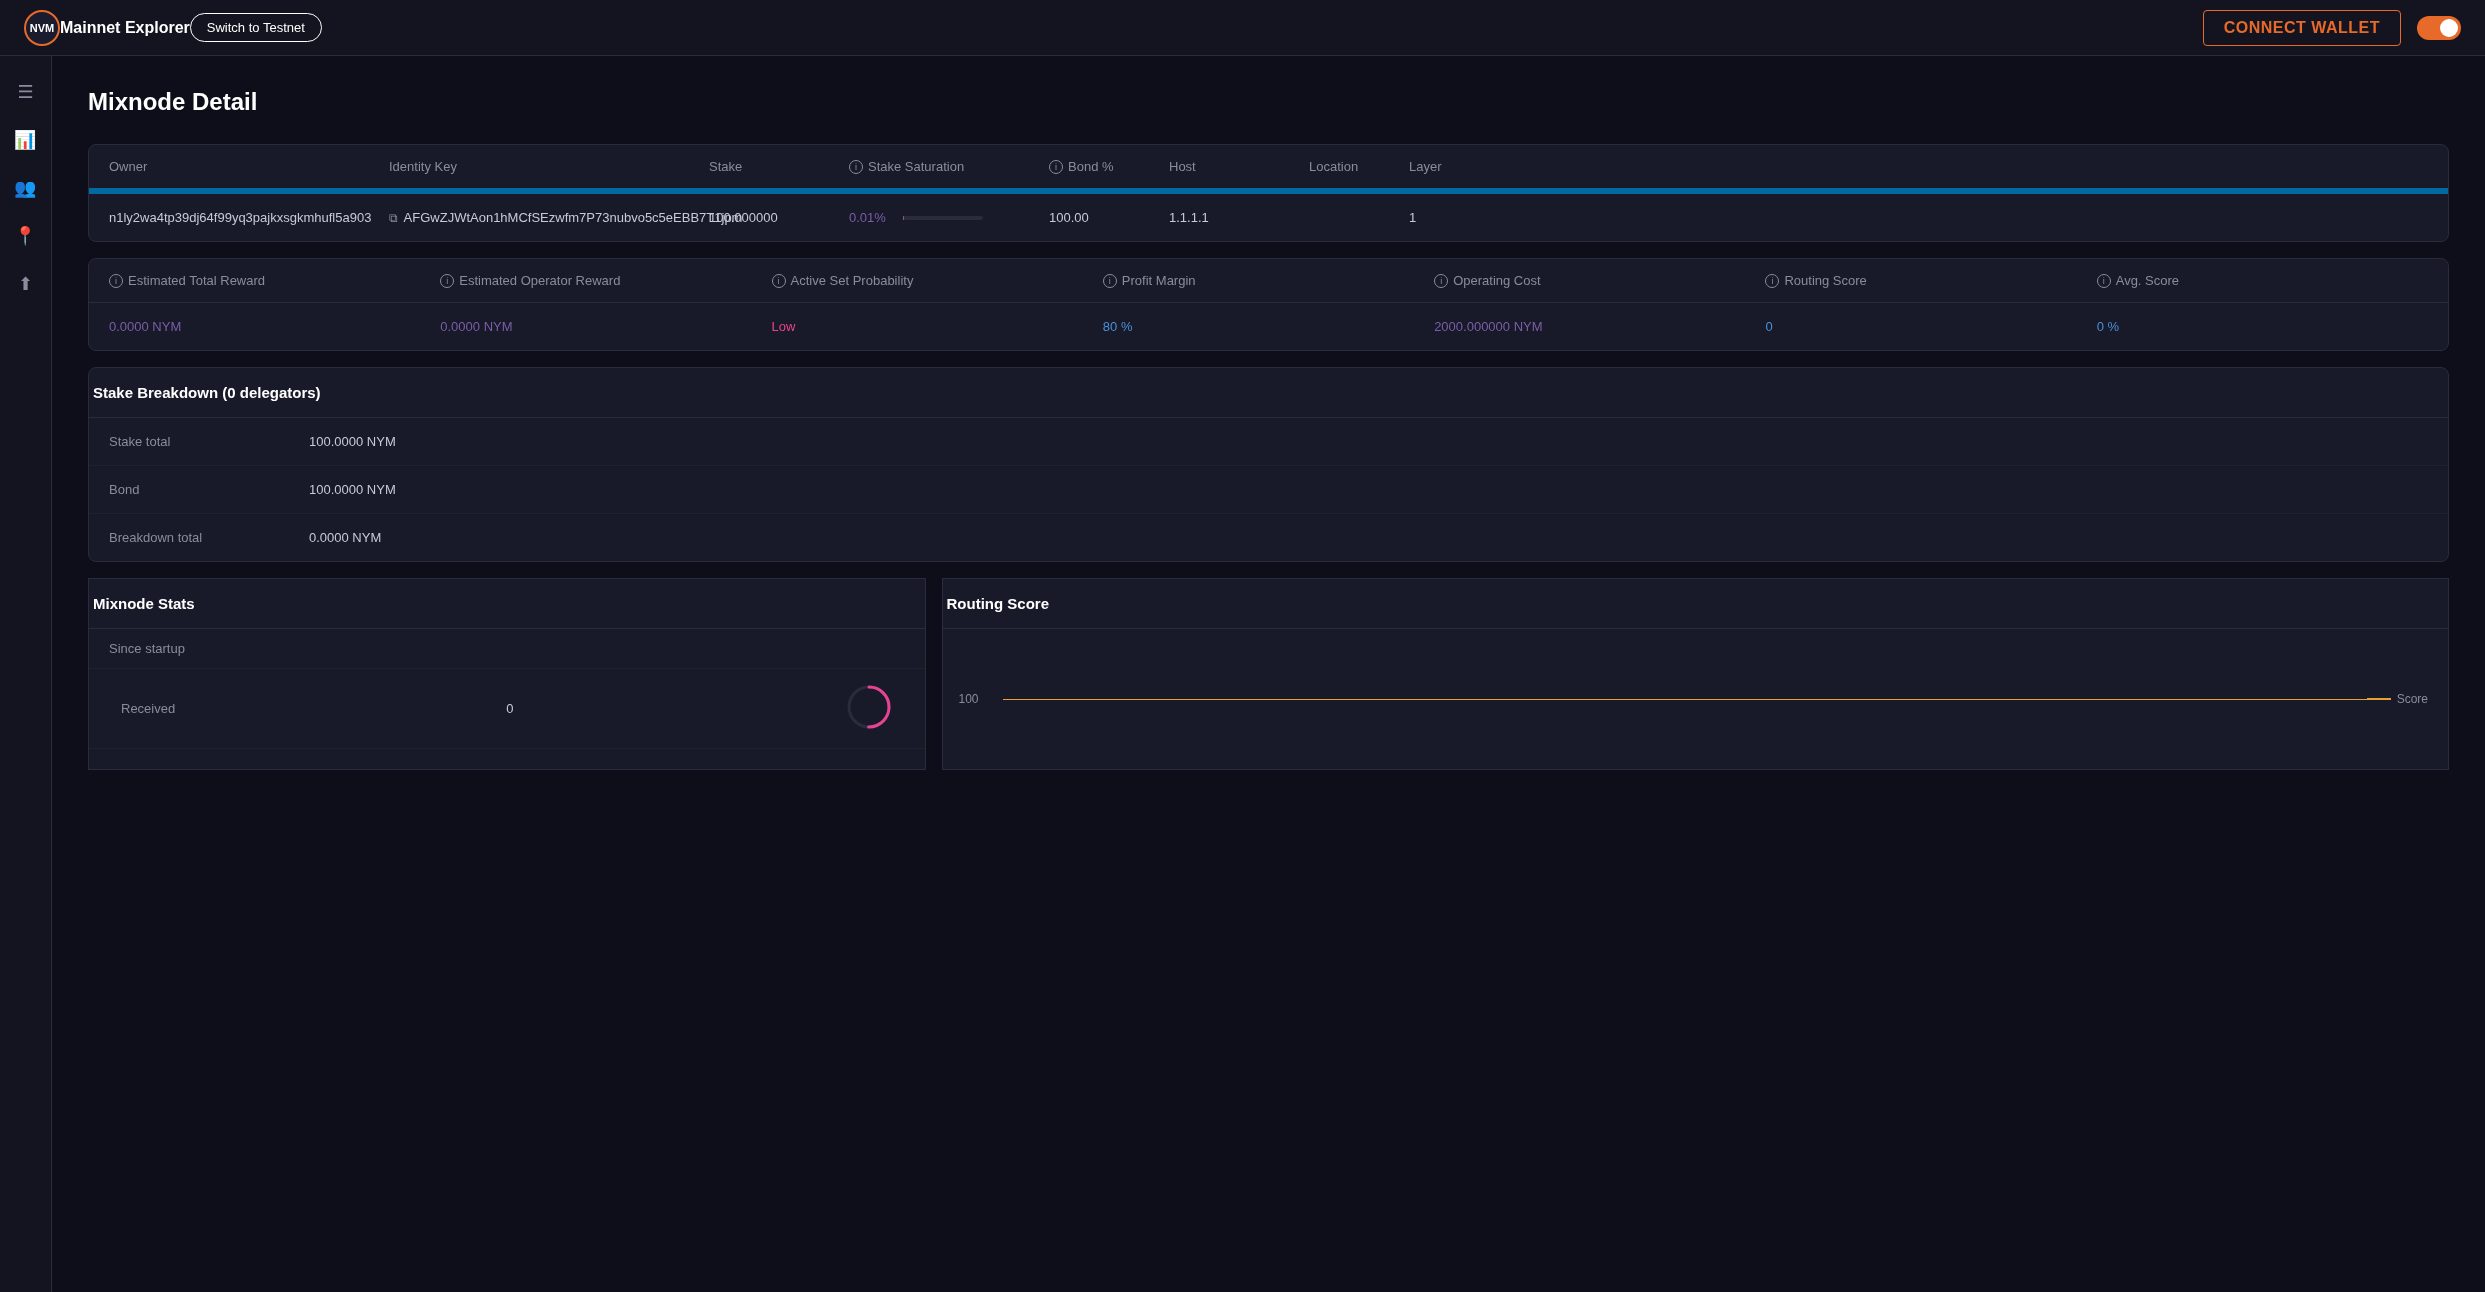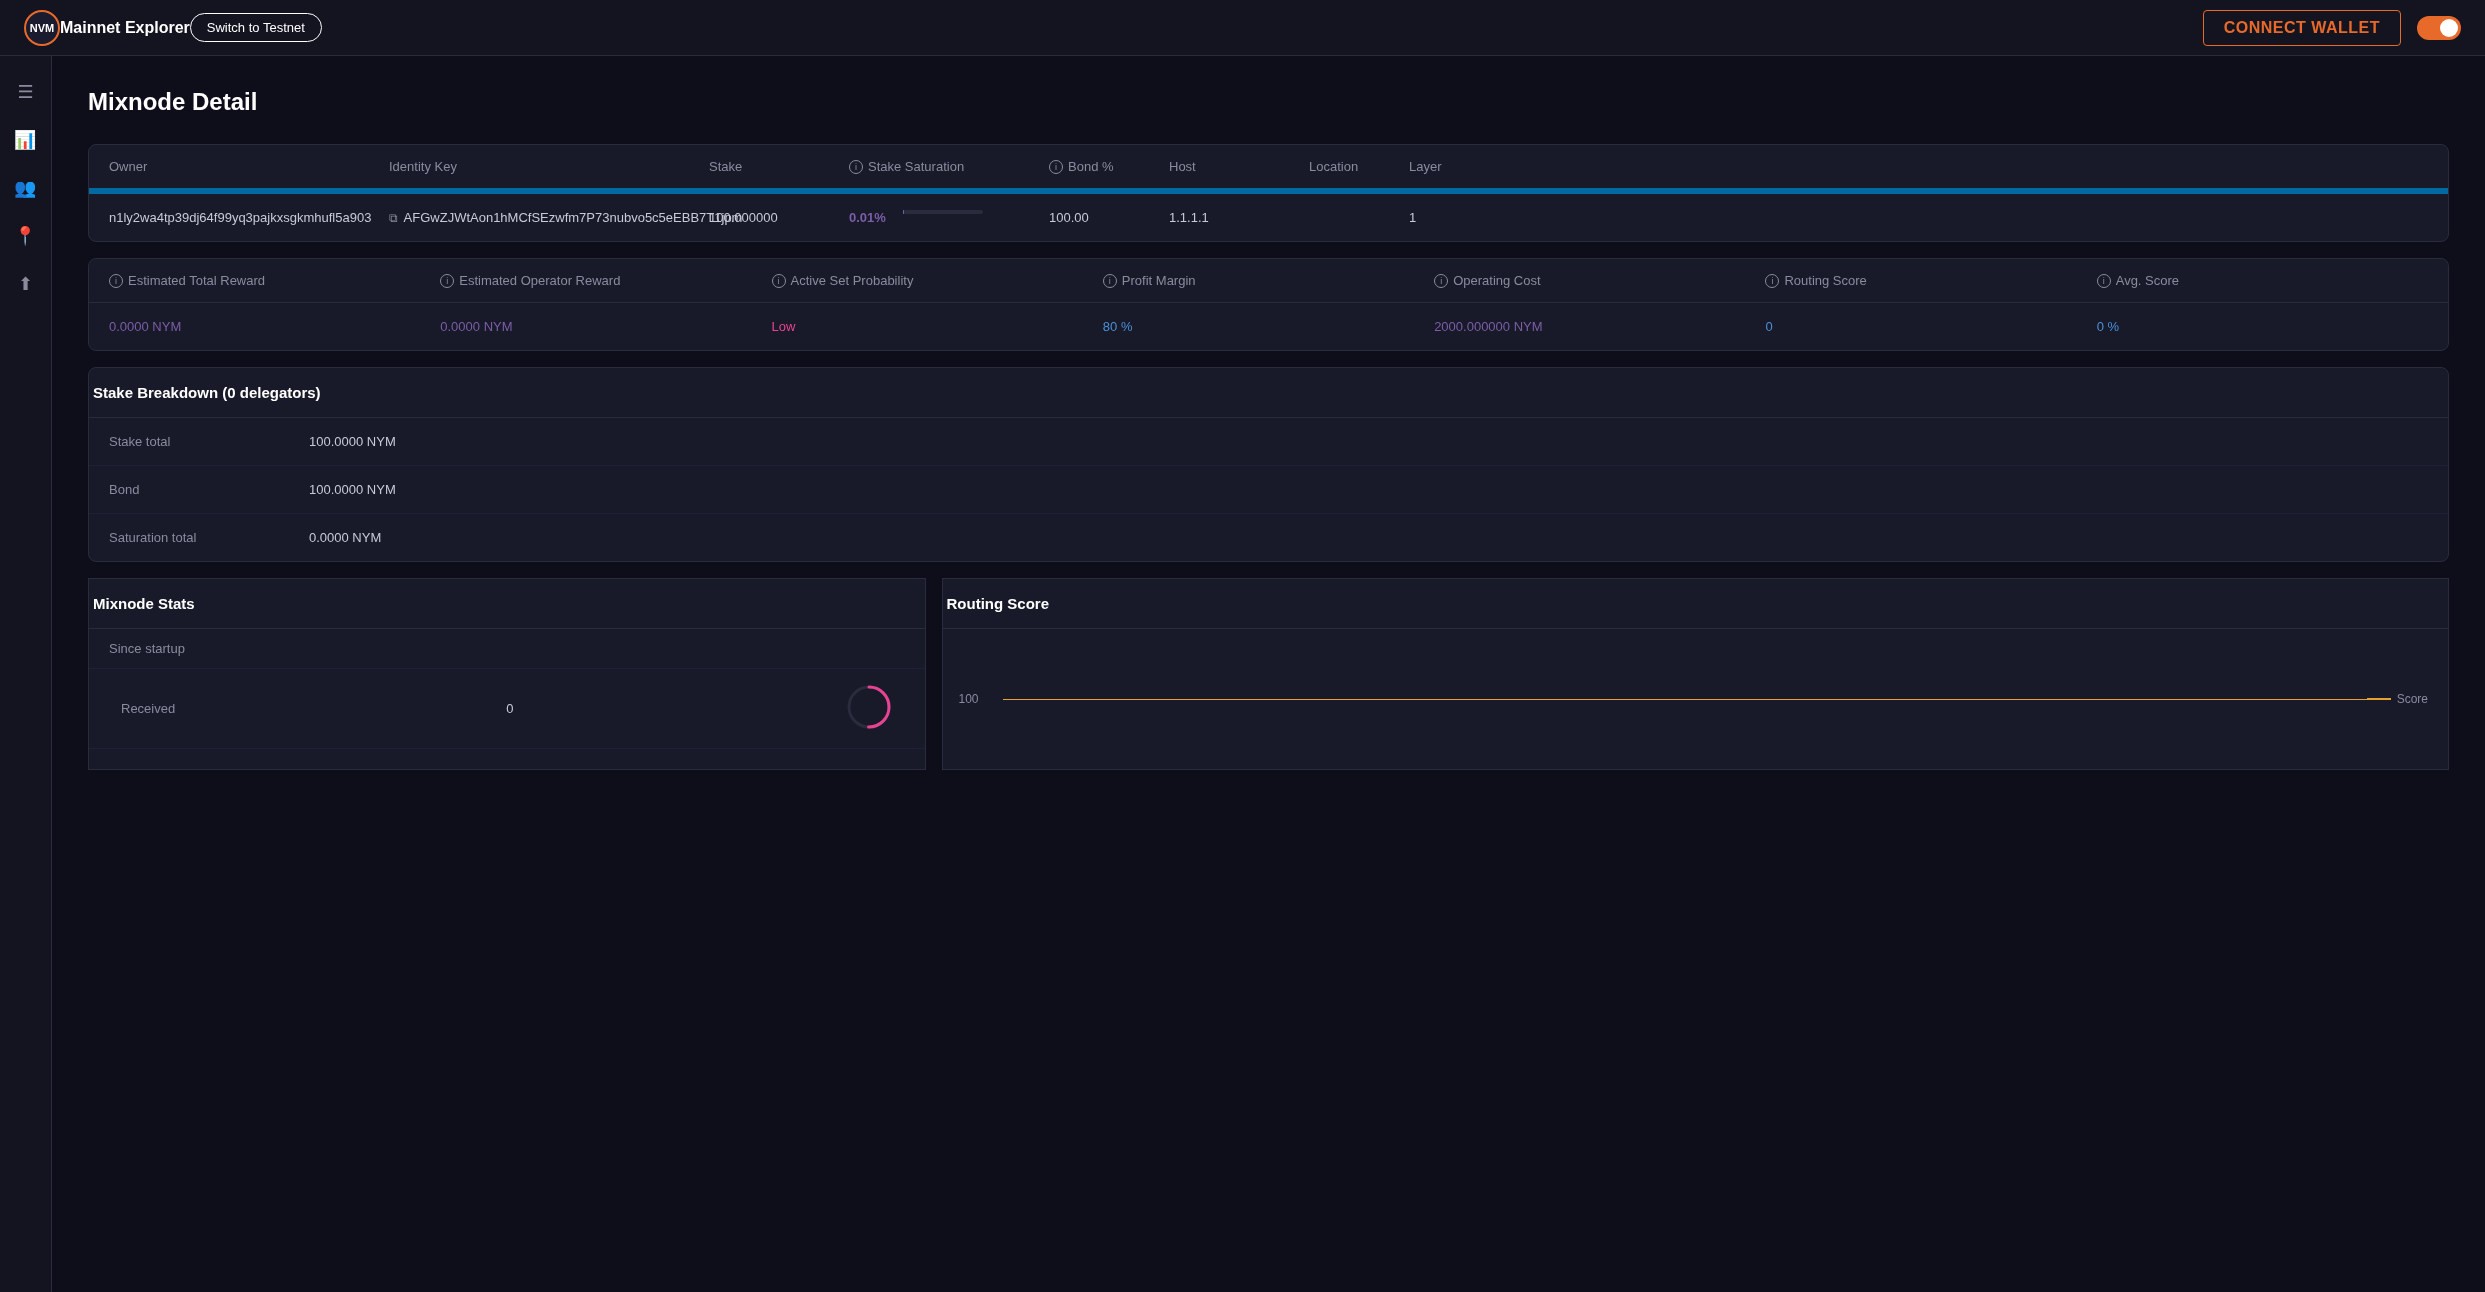--- a/index.html
+++ b/index.html
@@ -169,22 +169,22 @@
       color: #c8cad8;
       font-size: 13px;
     }
     .copy-icon {
       color: #8a8c9e;
       cursor: pointer;
       font-size: 12px;
     }
     .stake-saturation-cell {
       display: flex;
+      align-items: center;
       gap: 17px;
-      font-weight: bold;
     }
     .saturation-value {
       color: #7b5ea7;
       font-size: 13px;
       min-width: 36px;
     }
     .saturation-bar {
       height: 4px;
       background: #2a2b3d;
       border-radius: 2px;
@@ -447,21 +447,21 @@
     <div class="section-title">Stake Breakdown (0 delegators)</div>
     <div class="breakdown-row">
       <div class="breakdown-label">Stake total</div>
       <div class="breakdown-value">100.0000 NYM</div>
     </div>
     <div class="breakdown-row">
       <div class="breakdown-label">Bond</div>
       <div class="breakdown-value">100.0000 NYM</div>
     </div>
     <div class="breakdown-row">
-      <div class="breakdown-label">Saturation total</div>
+      <div class="breakdown-label">Breakdown total</div>
       <div class="breakdown-value">0.0000 NYM</div>
     </div>
   </div>
 
   <div class="bottom-panels">
 
     <div class="stats-panel">
       <div class="section-title">Mixnode Stats</div>
       <div class="stats-label">Since startup</div>
       <div class="stats-row">

